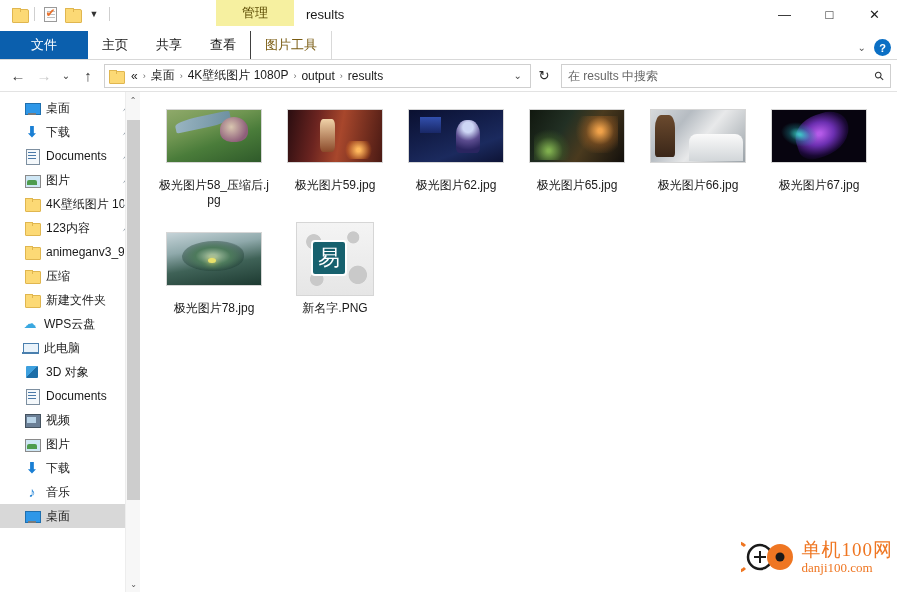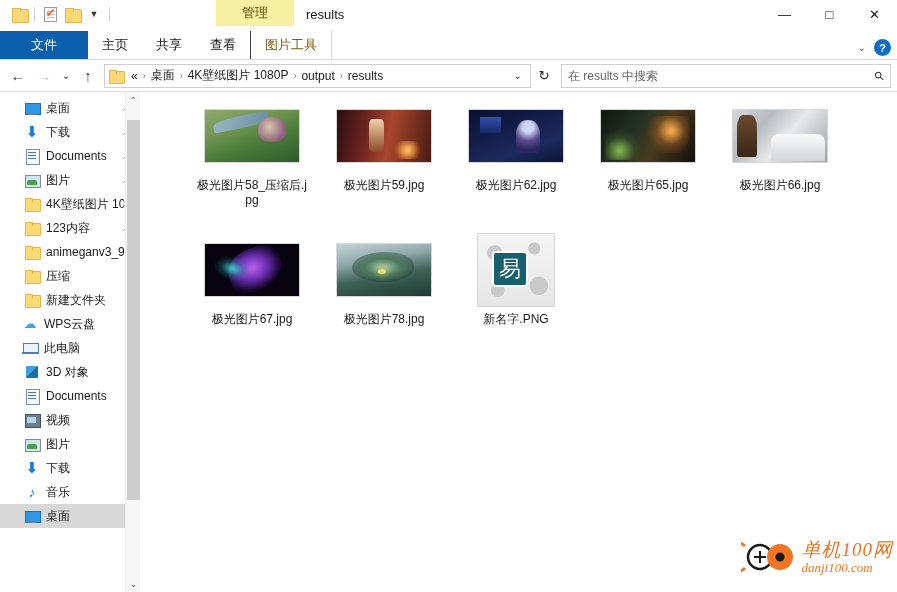--- a/index.html
+++ b/index.html
@@ -91,21 +91,21 @@
   .ic-cloud{color:#3aa8e0;font-size:13px;line-height:16px;text-align:center;}
   .ic-pc::before{content:"";position:absolute;left:1px;top:3px;width:14px;height:9px;background:#e9f3fb;border:1px solid #4a7fae;}
   .ic-pc::after{content:"";position:absolute;left:0px;top:12px;width:16px;height:2px;background:#4a7fae;}
   .sb-scroll { position:absolute; right:0; top:0; width:15px; height:100%; background:#f7f7f7; border-left:1px solid #ededed; }
   .sb-arrow { height:16px; display:flex; align-items:center; justify-content:center; font-size:8px; color:#555; }
   .sb-arrow.bot { position:absolute; bottom:0; width:15px; }
   .sb-thumb { position:absolute; left:1px; width:13px; top:28px; height:380px; background:#cdcdcd; }
 
   
   .content { flex:1; position:relative; background:#fff; overflow:hidden; }
-  .grid { display:flex; flex-wrap:wrap; padding:6px 7px 0 14px; gap:12px;margin-left:38px; }
+  .grid { display:flex; flex-wrap:wrap; padding:6px 7px 0 14px; gap:1px; }
   .cell { width:120px; margin:0 0 12px 0; display:flex; flex-direction:column; align-items:center; }
   .thumb-wrap { width:102px; height:76px; display:flex; align-items:center; justify-content:center; }
   .thumb { width:96px; height:54px; border:1px solid #d6d6d6; background:#ddd; overflow:hidden; position:relative; }
   .thumb.square { width:78px; height:74px; }
   .fname { margin-top:4px; font-size:12px; color:#1a1a1a; text-align:center; line-height:15px; max-width:112px; word-break:break-all; }
 
   
   .t1{background:linear-gradient(160deg,#8fa96a 0%,#6f9551 35%,#4a7c3a 60%,#2f5a2a 100%);}
   .t1::before{content:"";position:absolute;left:8%;top:12%;width:60%;height:24%;background:linear-gradient(100deg,#9fb9d4,#6d8fae);transform:rotate(-12deg);border-radius:40% 10% 40% 10%;opacity:.85;}
   .t1::after{content:"";position:absolute;right:14%;top:14%;width:30%;height:48%;background:radial-gradient(circle at 40% 40%,#d9c6b0,#8e5f7a 70%);border-radius:50% 50% 40% 40%;}
@@ -148,21 +148,21 @@
   .shared-ico::after{content:"";position:absolute;left:6px;top:1px;width:8px;height:12px;background:#3f6fa8;border-radius:50% 50% 20% 20%;}
   .view-btns{position:absolute;right:6px;top:2px;display:flex;gap:2px;}
   .vbtn{width:22px;height:20px;display:flex;align-items:center;justify-content:center;}
   .vbtn.active{background:#cce4f7;border:1px solid #4aa0e0;}
   .vico-large{width:13px;height:11px;border:1px solid #4a4a4a;background:#fff;position:relative;}
   .vico-large::before{content:"";position:absolute;left:1px;bottom:1px;width:10px;height:5px;background:#6aaee8;}
   .vico-list{width:13px;height:11px;position:relative;}
   .vico-list::before{content:"";position:absolute;left:0;top:1px;width:13px;height:1px;background:#4a4a4a;box-shadow:0 3px 0 #4a4a4a,0 6px 0 #4a4a4a,0 9px 0 #4a4a4a;}
 
   
-  .watermark{position:absolute;right:4px;bottom:18px;display:flex;align-items:center;gap:5px;pointer-events:none;font-style:italic;}
+  .watermark{position:absolute;right:4px;bottom:18px;display:flex;align-items:center;gap:5px;pointer-events:none;}
   .wm-logo{width:56px;height:34px;position:relative;}
   .wm-txt{display:flex;flex-direction:column;line-height:1;}
   .wm-t1{font-size:19px;color:#ef7622;font-family:"Liberation Serif",serif;letter-spacing:1px;}
   .wm-t2{font-size:13px;color:#ef7622;font-family:"Liberation Serif",serif;margin-top:2px;}
 </style>
 </head>
 <body>
 
 <div class="window">
 

